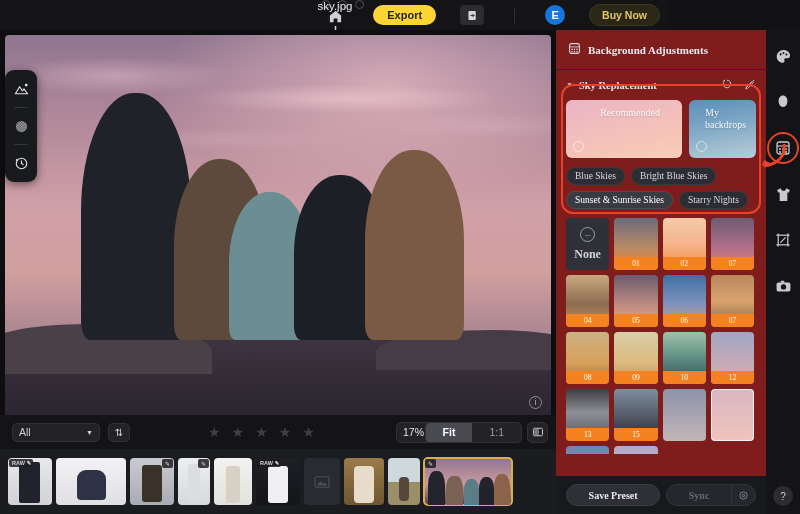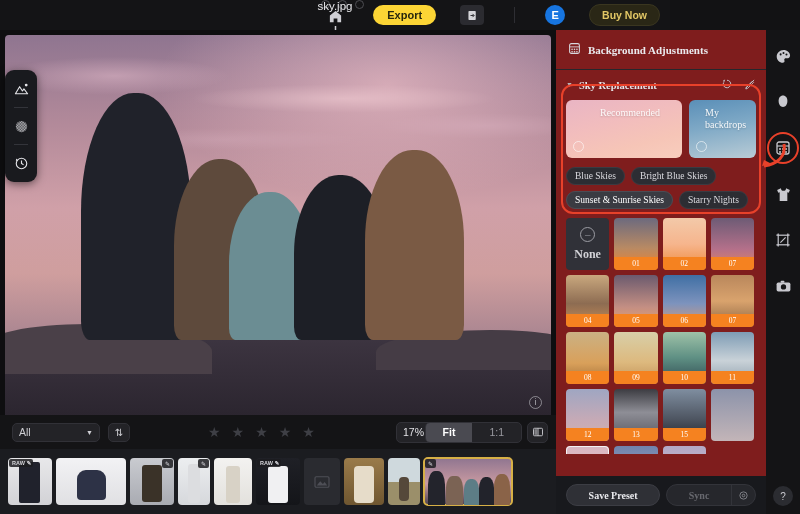--- a/index.html
+++ b/index.html
@@ -511,23 +511,20 @@
 
         <div class="sky" style="background:linear-gradient(#cbb184,#d9a05a 60%,#a06e3a)">
             <div class="sky-num">08</div>
           </div>
         <div class="sky" style="background:linear-gradient(#d8cfa8,#ddb97e 58%,#c19157)">
             <div class="sky-num">09</div>
           </div>
         <div class="sky" style="background:linear-gradient(#9fc2a8,#5e8f83 50%,#2f4a52)">
             <div class="sky-num">10</div>
           </div>
-        <div class="sky" style="background:linear-gradient(#7e9cb5,#c9d2d8 55%,#8fa0ad)">
-            <div class="sky-num">11</div>
-          </div>
 
         <div class="sky" style="background:linear-gradient(#9fa6c2,#c6aab6 60%,#d3b1ae)">
             <div class="sky-num">12</div>
           </div>
         <div class="sky" style="background:linear-gradient(#3c3c42,#8e8e96 45%,#55555d)">
             <div class="sky-num">13</div>
           </div>
         <div class="sky" style="background:linear-gradient(#7f8ea0,#4c535f 60%,#22262e)">
             <div class="sky-num">15</div>
           </div>

